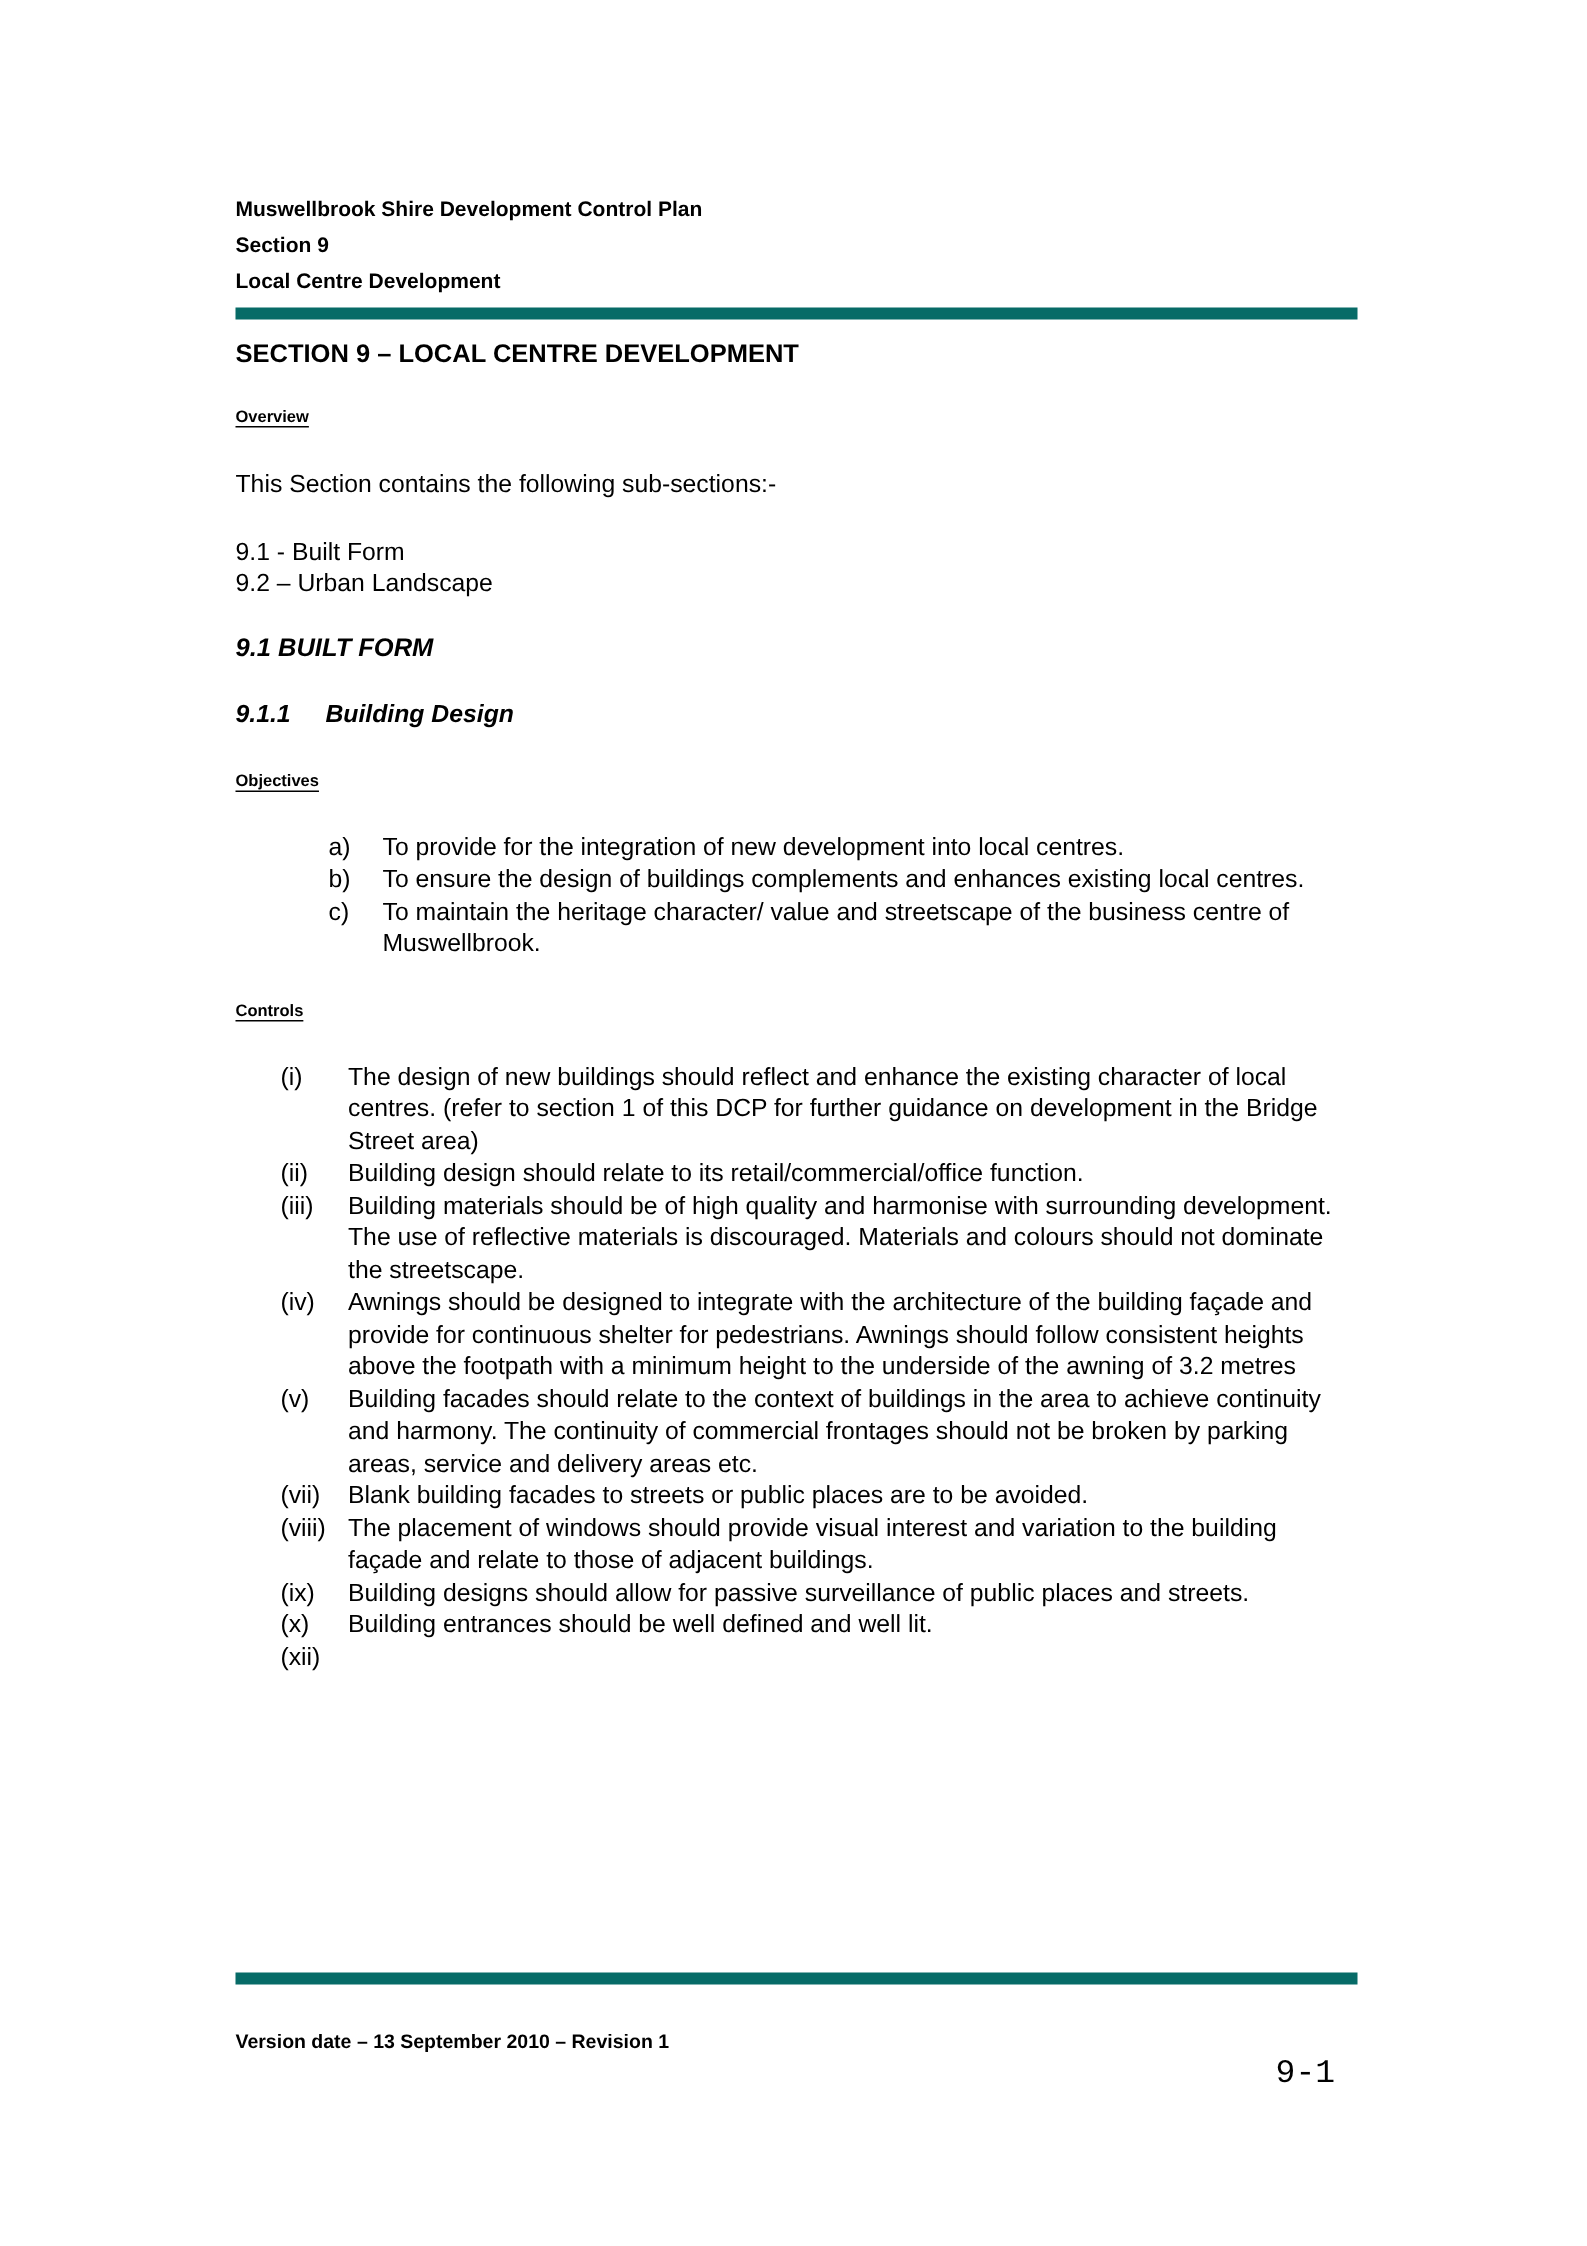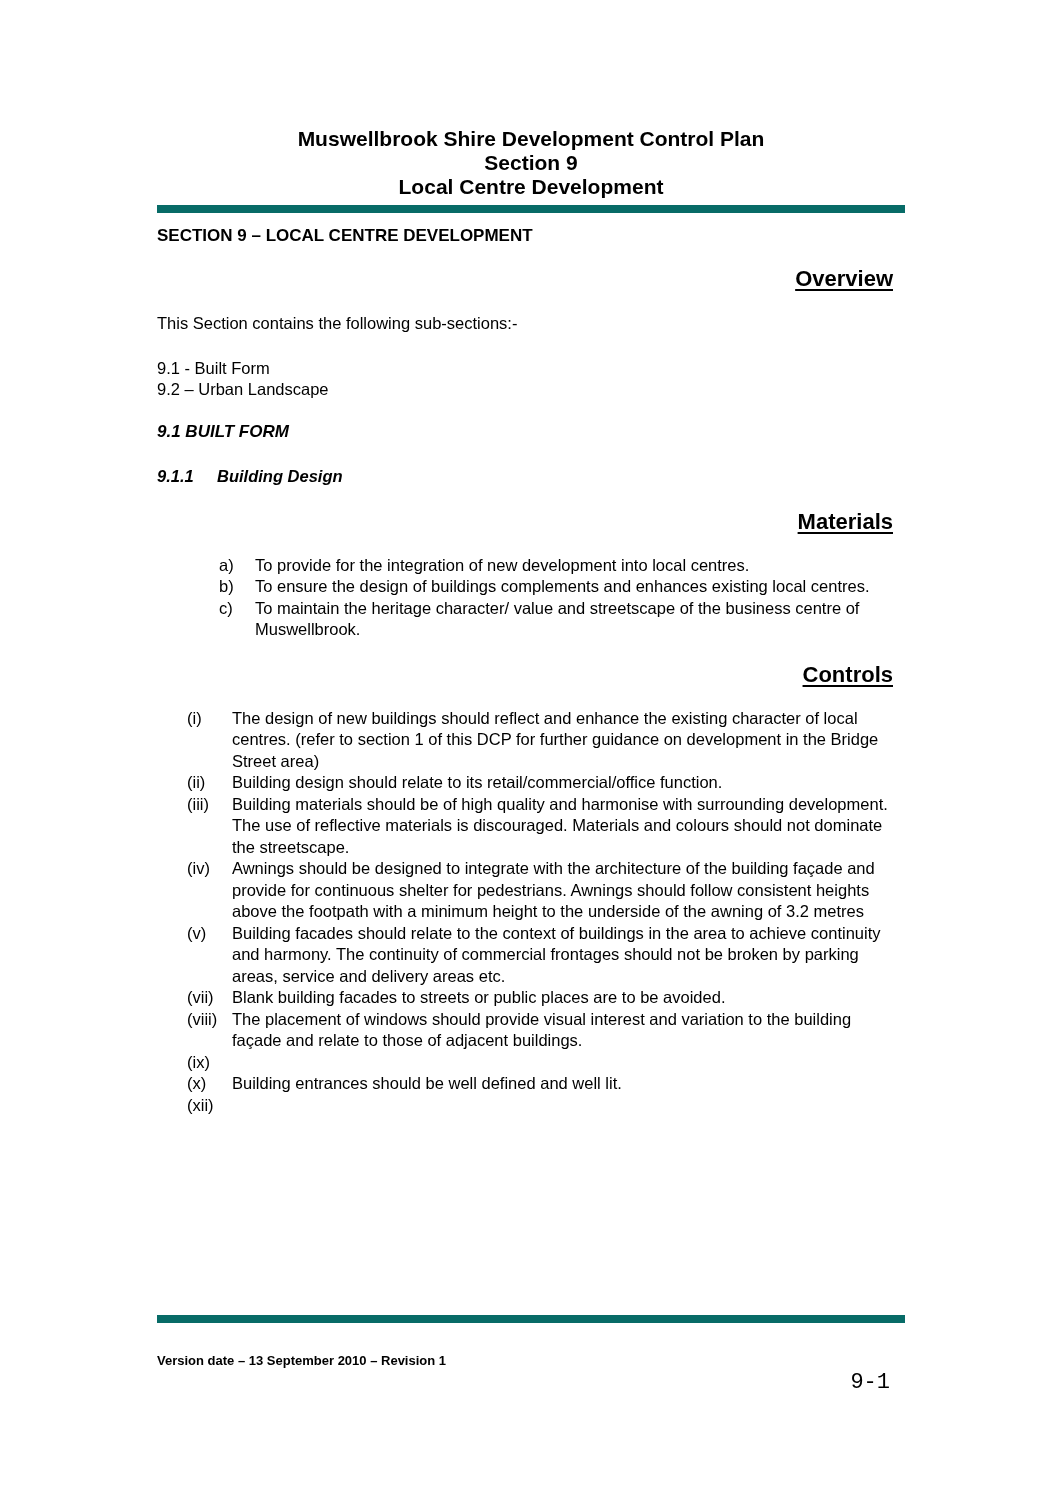--- a/index.html
+++ b/index.html
@@ -12,44 +12,43 @@
     font-family: "Liberation Sans", sans-serif;
     overflow: hidden;
   }
   .content {
     margin-left: 157px;
     width: 748px;
   }
   .doc-header {
     margin: 0;
     padding-top: 127px;
-    text-align: center;
-    font-weight: bold;
-    font-size: 21px;
+    text-align: left;
+    font-weight: bold;
+    font-size: 14px;
     line-height: 24px;
   }
   .rule {
     height: 8px;
     margin-top: 6px;
     background: #076B67;
   }
   .section-heading {
     margin: 13px 0 0 0;
     font-size: 17px;
     font-weight: bold;
     line-height: 20px;
   }
   .minor-heading {
-    margin: 12px;
-    font-size: 22px;
+    margin: 0;
+    font-size: 11px;
     font-weight: bold;
     line-height: 21px;
     text-decoration: underline;
     text-underline-offset: 3px;
-    text-align: right;
   }
   .overview-heading { margin-top: 22px; }
   .objectives-heading { margin-top: 24px; }
   .controls-heading { margin-top: 23px; }
   .body-text {
     margin: 24px 0 0 0;
     font-size: 16.5px;
     line-height: 21.5px;
   }
   .subsections {
@@ -127,21 +126,21 @@
       <div>9.1 - Built Form</div>
       <div>9.2 – Urban Landscape</div>
     </div>
 
     <h2 class="bi-heading">9.1 BUILT FORM</h2>
 
     <h3 class="bi-subheading">
       <span class="num">9.1.1</span><span>Building Design</span>
     </h3>
 
-    <h2 class="minor-heading objectives-heading">Materials</h2>
+    <h2 class="minor-heading objectives-heading">Objectives</h2>
 
     <div class="list alpha-list">
       <div class="list-row">
         <span class="marker">a)</span>
         <span class="text">To provide for the integration of new development into local centres.</span>
       </div>
       <div class="list-row">
         <span class="marker">b)</span>
         <span class="text">To ensure the design of buildings complements and enhances existing local centres.</span>
       </div>
@@ -177,20 +176,21 @@
       <div class="list-row">
         <span class="marker">(vii)</span>
         <span class="text">Blank building facades to streets or public places are to be avoided.</span>
       </div>
       <div class="list-row">
         <span class="marker">(viii)</span>
         <span class="text">The placement of windows should provide visual interest and variation to the building façade and relate to those of adjacent buildings.</span>
       </div>
       <div class="list-row">
         <span class="marker">(ix)</span>
+        <span class="text">Building designs should allow for passive surveillance of public places and streets.</span>
       </div>
       <div class="list-row">
         <span class="marker">(x)</span>
         <span class="text">Building entrances should be well defined and well lit.</span>
       </div>
       <div class="list-row">
         <span class="marker">(xii)</span>
       </div>
     </div>
 

